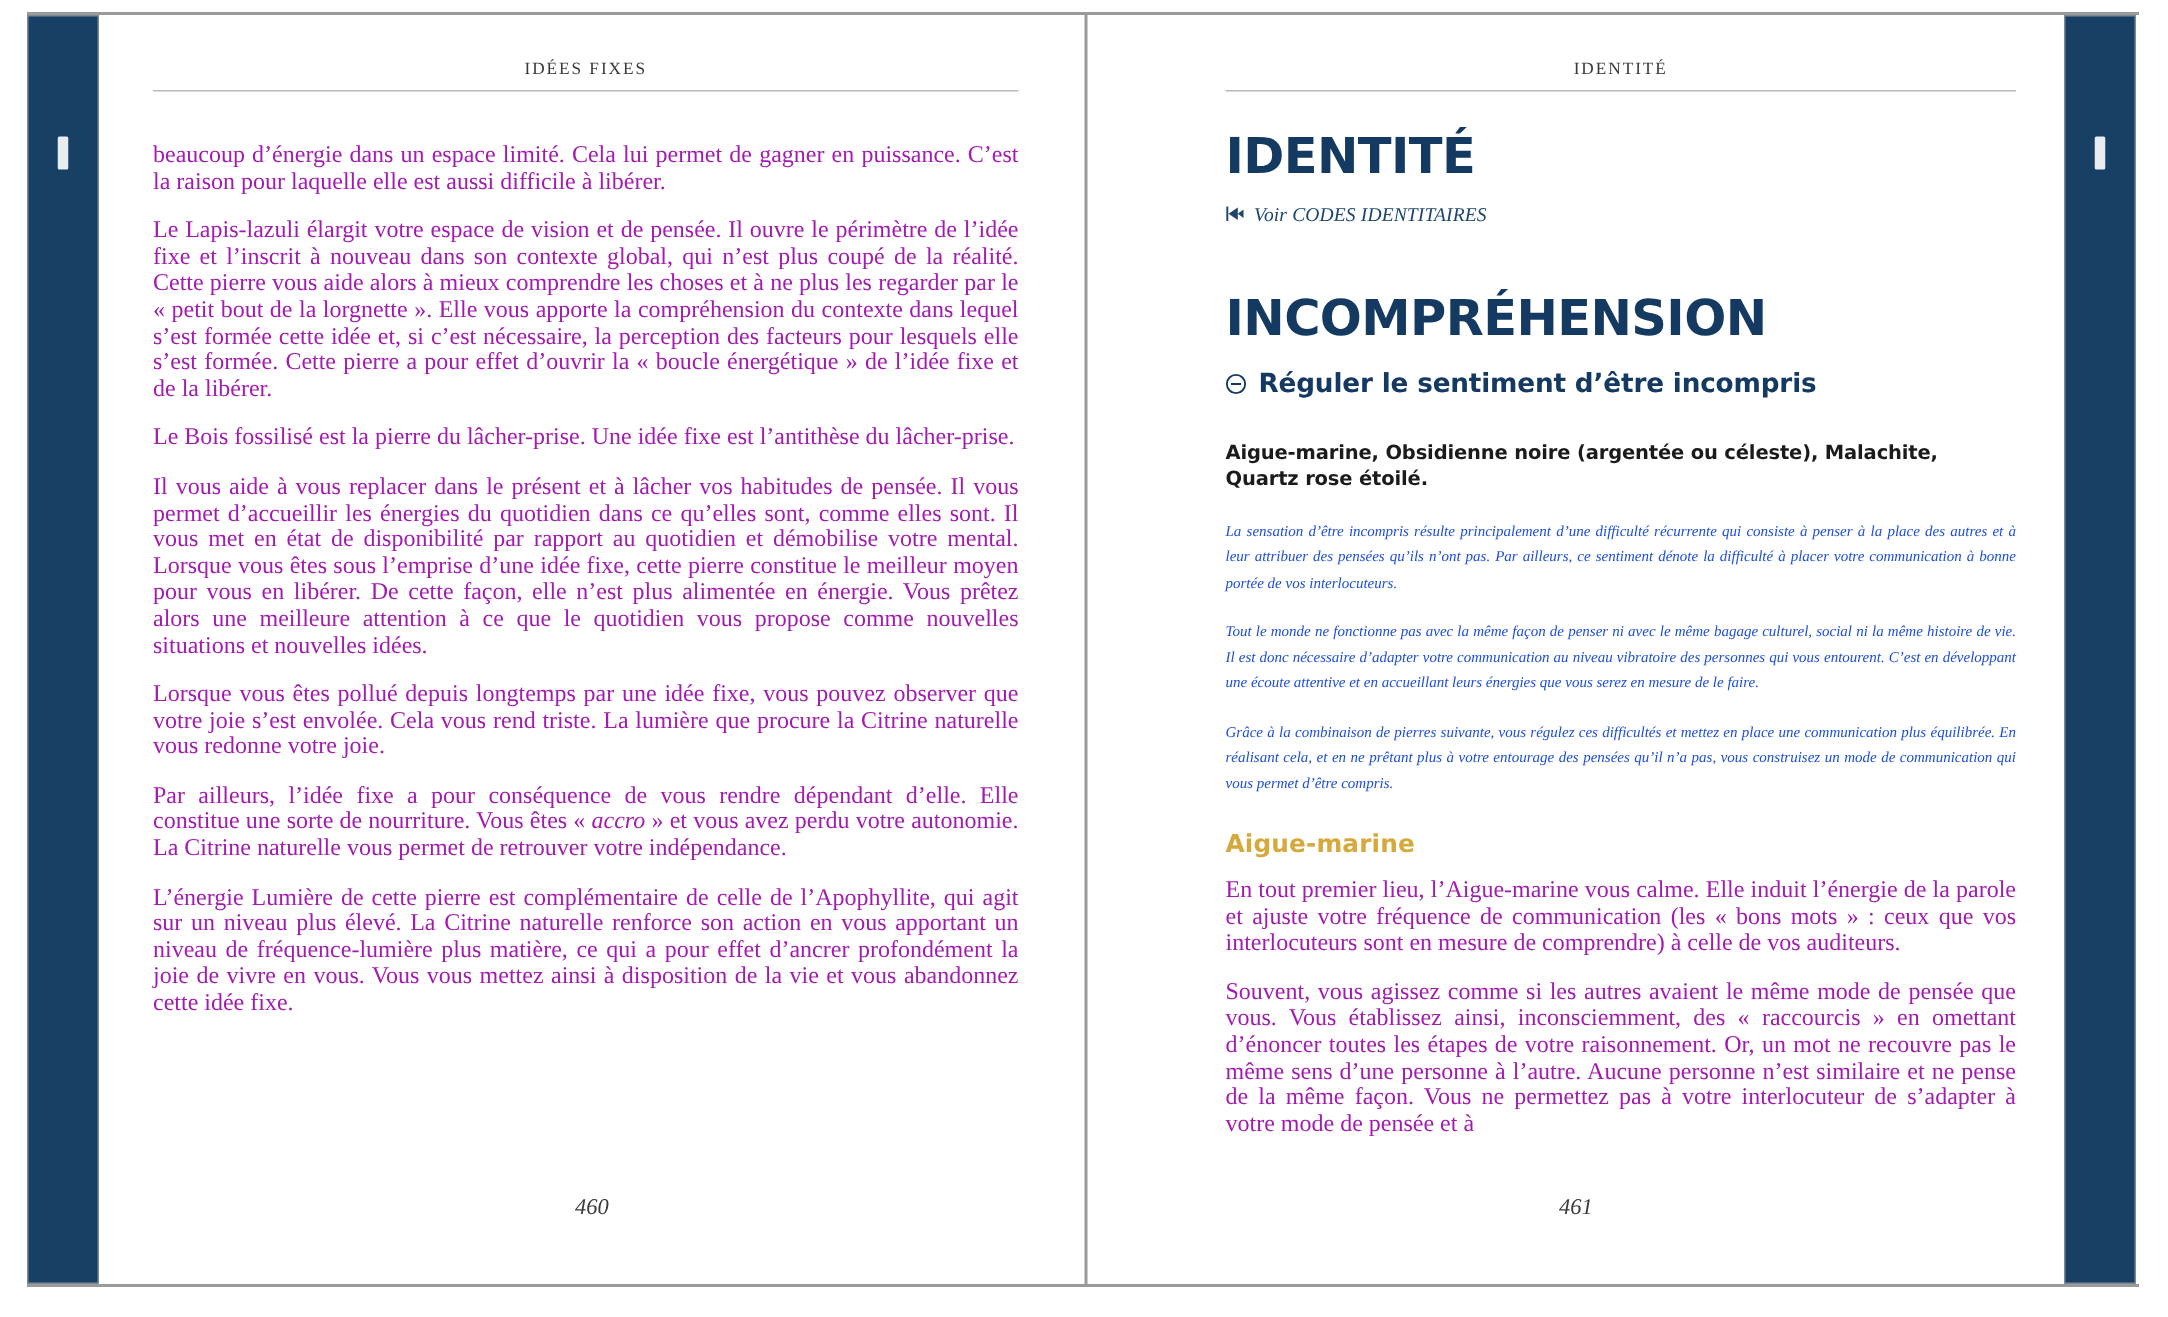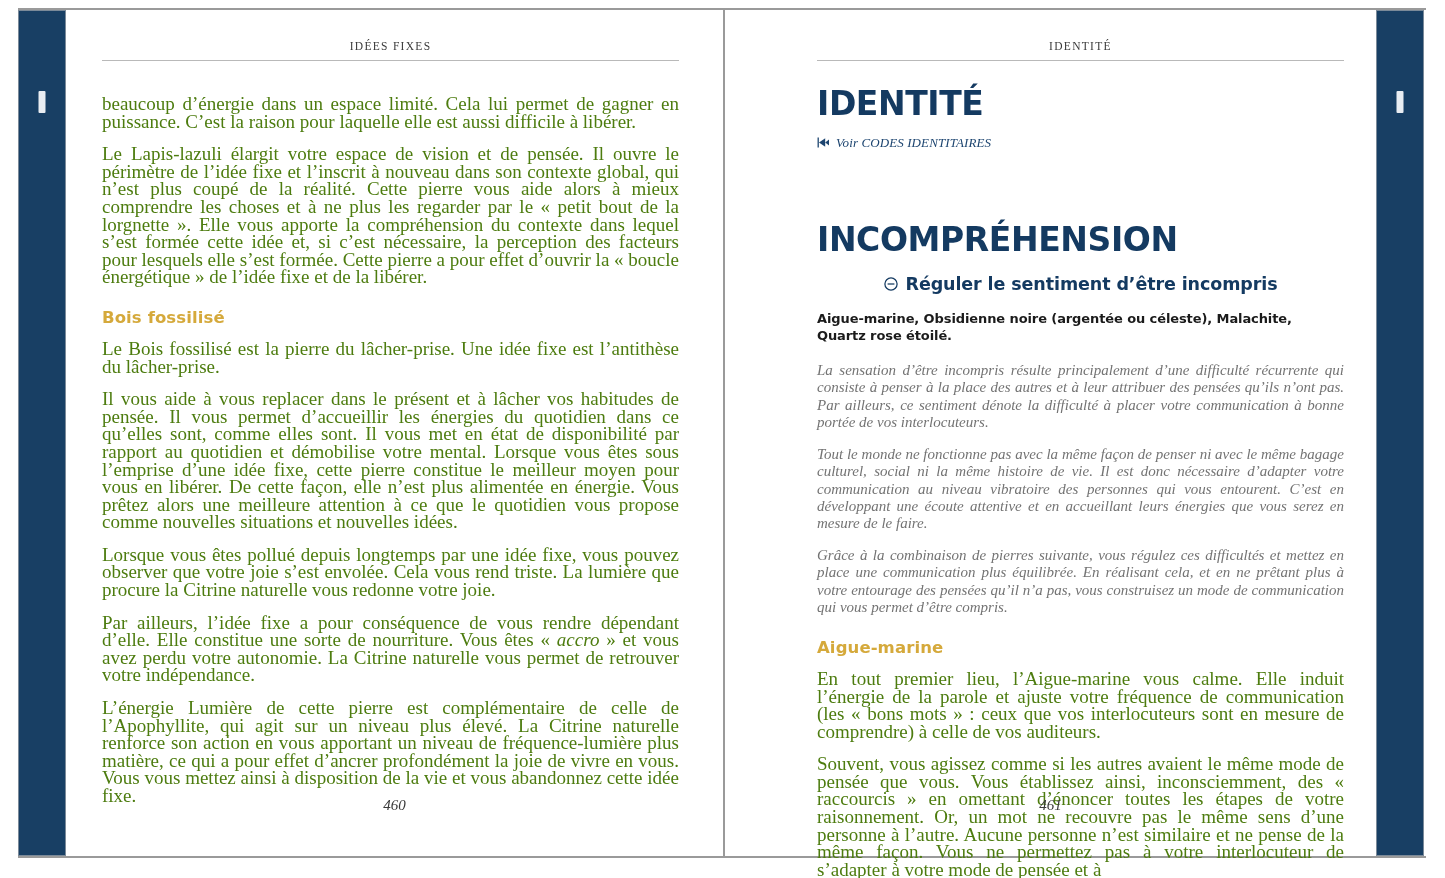--- a/index.html
+++ b/index.html
@@ -98,23 +98,23 @@
     height: 1px;
     background: #b9b9b9;
     margin-bottom: 34px;
   }
   .page.right .head-rule { margin-bottom: 26px; }
 
   
   p.body {
     margin: 0 0 15px 0;
     font-family: "Liberation Serif", "DejaVu Serif", serif;
-    font-size: 19px;
+    font-size: 16px;
     line-height: 17.6px;
-    color: #4d7c0f;
+    color: #a21caf;
     text-align: justify;
     -webkit-hyphens: none;
     hyphens: none;
   }
   p.body.last { margin-bottom: 0; }
 
   p.body em { }
 
   
   h3.stone {
@@ -130,21 +130,21 @@
   h1.chapter {
     margin: 8px 0 0 0;
     font-family: "DejaVu Sans", "Liberation Sans", sans-serif;
     font-size: 33px;
     font-weight: 800;
     letter-spacing: -0.4px;
     color: #143a61;
     line-height: 1.05;
   }
   h1.chapter.second {
-    margin-top: 72px;
+    margin-top: 44px;
     font-size: 33px;
   }
 
   .xref {
     margin: 13px 0 0 0;
     font-family: "Liberation Serif", serif;
     font-style: italic;
     font-size: 13px;
     color: #1d4570;
     display: flex;
@@ -155,30 +155,29 @@
     display: inline-block;
     width: 13px;
     height: 13px;
     position: relative;
   }
   .xref .xref-glyph svg { display: block; }
   .xref .xref-text { letter-spacing: 0.1px; }
   .xref .xref-text .caps { font-style: italic; }
 
   h2.section {
-    margin: 17px 0 16px 0;
+    margin: 17px 0 28px 0;
     font-family: "DejaVu Sans", "Liberation Sans", sans-serif;
     font-size: 17.5px;
     font-weight: 700;
     color: #143a61;
     display: flex;
     align-items: center;
     gap: 8px;
     letter-spacing: -0.1px;
-    justify-content: center;
   }
   h2.section .minus-circle {
     flex: 0 0 auto;
     width: 14px;
     height: 14px;
     display: block;
   }
 
   p.stone-list {
     margin: 0 0 18px 0;
@@ -187,23 +186,23 @@
     font-weight: 700;
     color: #1b1b1b;
     line-height: 17px;
     letter-spacing: -0.1px;
   }
 
   p.intro {
     margin: 0 0 15px 0;
     font-family: "Liberation Serif", "DejaVu Serif", serif;
     font-style: italic;
-    font-size: 15px;
+    font-size: 10px;
     line-height: 17.2px;
-    color: #737373;
+    color: #1d4ed8;
     text-align: justify;
   }
 
   
   .folio {
     position: absolute;
     bottom: 44px;
     left: 0; right: 0;
     text-align: center;
     font-family: "Liberation Serif", serif;
@@ -231,21 +230,20 @@
   <div class="gutter"></div>
 
   <div class="page left">
     <div class="page-inner">
       <div class="running-head">IDÉES FIXES</div>
       <div class="head-rule"></div>
 
       <p class="body">beaucoup d’énergie dans un espace limité. Cela lui permet de gagner en puissance. C’est la raison pour laquelle elle est aussi difficile à libérer.</p>
       <p class="body">Le Lapis-lazuli élargit votre espace de vision et de pensée. Il ouvre le périmètre de l’idée fixe et l’inscrit à nouveau dans son contexte global, qui n’est plus coupé de la réalité. Cette pierre vous aide alors à mieux comprendre les choses et à ne plus les regarder par le « petit bout de la lorgnette ». Elle vous apporte la compréhension du contexte dans lequel s’est formée cette idée et, si c’est nécessaire, la perception des facteurs pour lesquels elle s’est formée. Cette pierre a pour effet d’ouvrir la « boucle énergétique » de l’idée fixe et de la libérer.</p>
 
-      <h3 class="stone">Bois fossilisé</h3>
 
       <p class="body">Le Bois fossilisé est la pierre du lâcher-prise. Une idée fixe est l’antithèse du lâcher-prise.</p>
       <p class="body">Il vous aide à vous replacer dans le présent et à lâcher vos habitudes de pensée. Il vous permet d’accueillir les énergies du quotidien dans ce qu’elles sont, comme elles sont. Il vous met en état de disponibilité par rapport au quotidien et démobilise votre mental. Lorsque vous êtes sous l’emprise d’une idée fixe, cette pierre constitue le meilleur moyen pour vous en libérer. De cette façon, elle n’est plus alimentée en énergie. Vous prêtez alors une meilleure attention à ce que le quotidien vous propose comme nouvelles situations et nouvelles idées.</p>
 
 
       <p class="body">Lorsque vous êtes pollué depuis longtemps par une idée fixe, vous pouvez observer que votre joie s’est envolée. Cela vous rend triste. La lumière que procure la Citrine naturelle vous redonne votre joie.</p>
 
       <p class="body">
         <span>Par ailleurs, l’idée fixe a pour conséquence de vous rendre dépendant d’elle. Elle constitue une sorte de nourriture. Vous êtes « </span><em>accro</em><span> » et vous avez perdu votre autonomie. La Citrine naturelle vous permet de retrouver votre indépendance.</span>
       </p>

